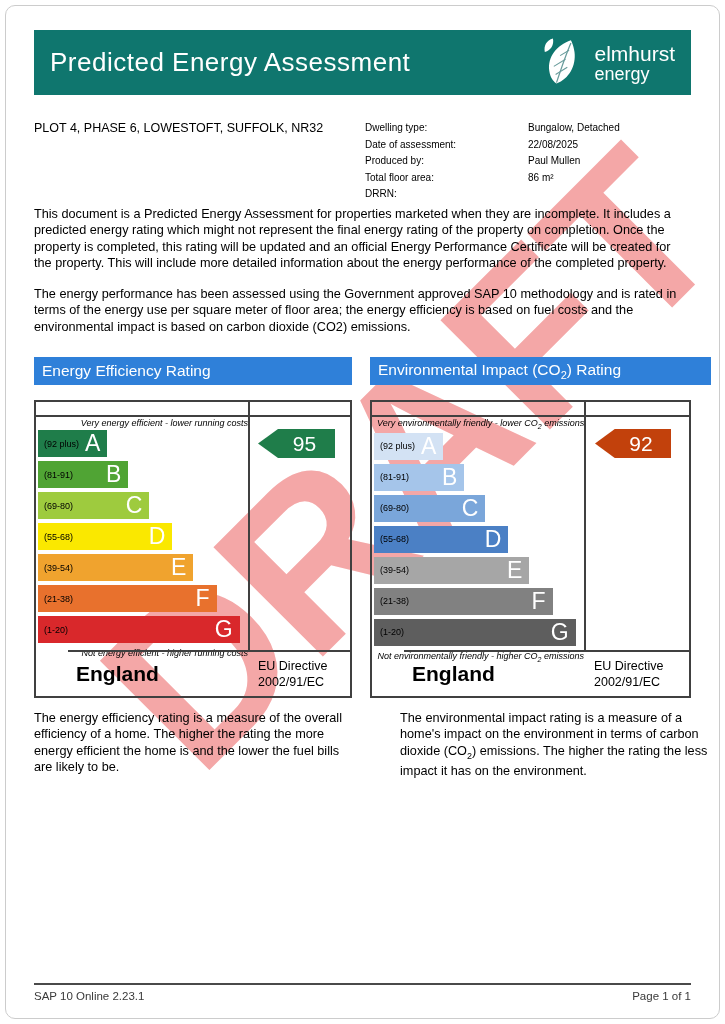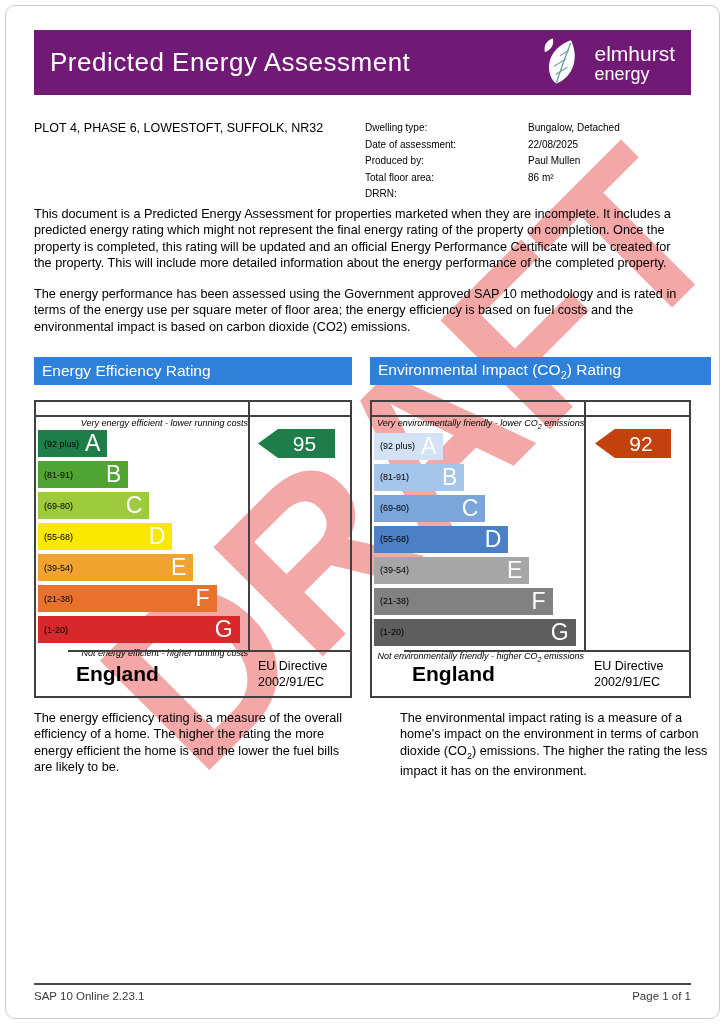--- a/index.html
+++ b/index.html
@@ -67,21 +67,21 @@
   .ft-right{right:34px;}
 </style>
 </head>
 <body>
 
 <div class="page">
   <div class="watermark" style="color: rgb(244, 167, 167);">DRAFT</div>
 
   <div class="content">
 
-    <div class="header-bar" style="background: #701a75; justify-content: space-between;">
+    <div class="header-bar" style="background: #0f766e; justify-content: space-between;">
       <div class="header-title">Predicted Energy Assessment</div>
       <div class="logo">
         <span>
           <svg width="36" height="48" viewBox="0 0 40 52">
             <path d="M11 1 C4 3 0.5 9 2 16 C9 14 12.5 8 11 1 Z" fill="#ffffff"></path>
             <path d="M31 3 C15 9 5 21 7 37 C8 45 13 50 15 51 C29 46 37 31 35 16 C34 9 32 5 31 3 Z" fill="#ffffff"></path>
             <path d="M15 50 C20 35 25 20 31 6" stroke="#699c9c" stroke-width="1.4" fill="none"></path>
             <path d="M12 32 L25 24 M14 41 L27 33 M19 20 L29 14" stroke="#699c9c" stroke-width="1.2" fill="none"></path>
           </svg>
         </span>

